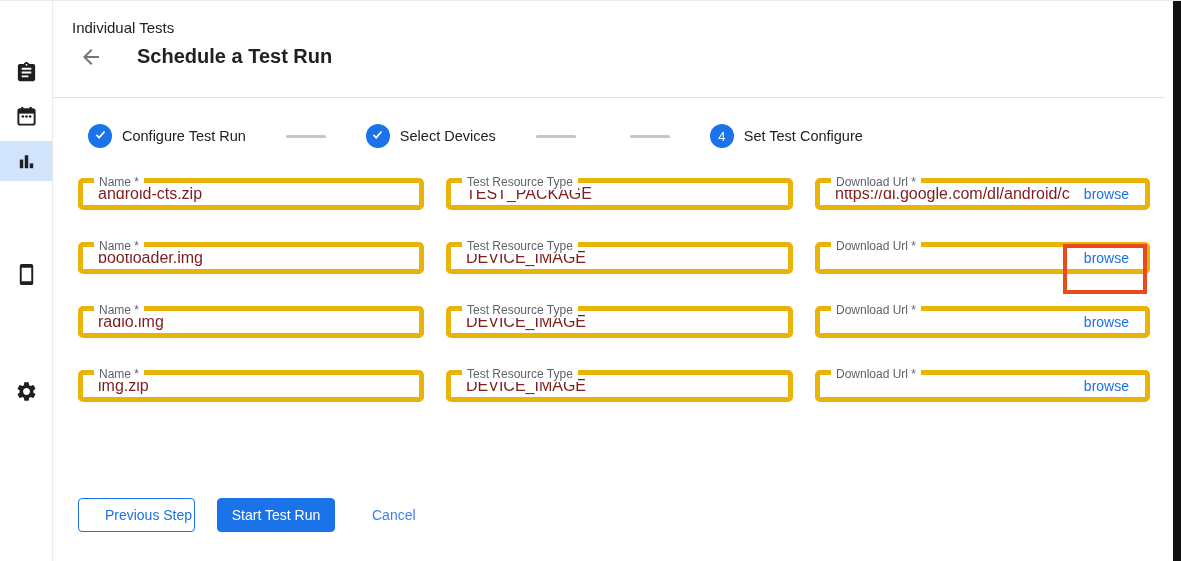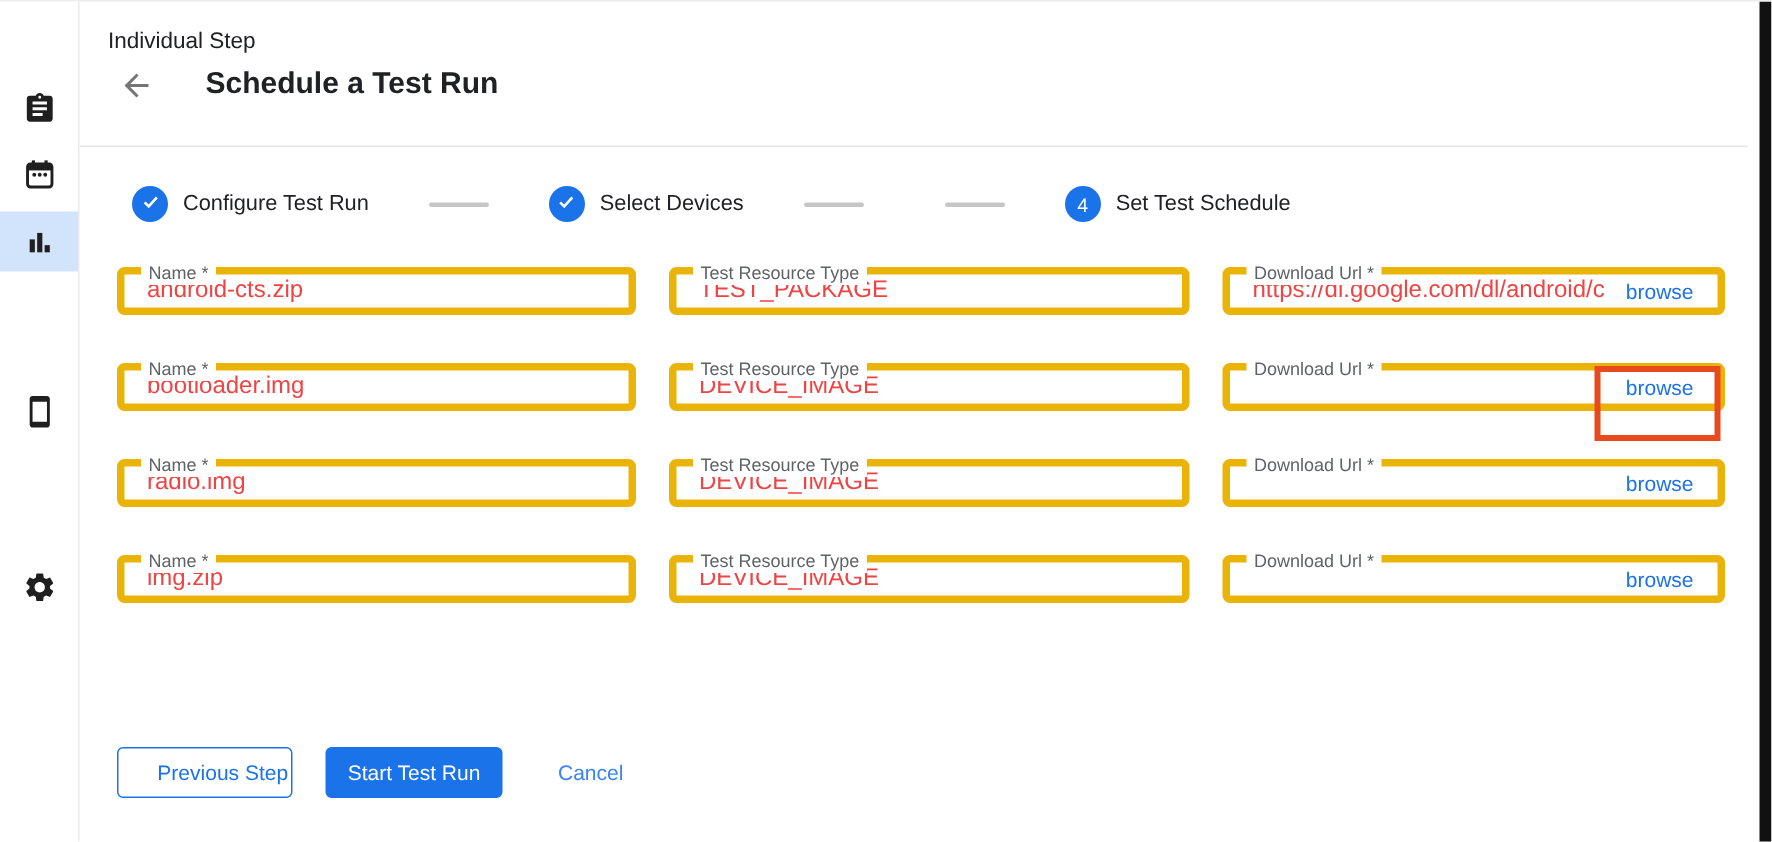--- a/index.html
+++ b/index.html
@@ -35,21 +35,21 @@
   
   .form-grid { position:absolute; left:25px; top:177px;
     display:grid; grid-template-columns:346px 347px 335px;
     column-gap:22px; row-gap:32px; }
   .field { position:relative; height:32px; background:#fff;
     border:5px solid #eab308; border-radius:5px;
     display:flex; align-items:center; cursor:text; }
   .field-label { position:absolute; top:-8px; left:11px; background:#fff;
     padding:0 5px; font-size:12px; line-height:15px; color:#5f6368; white-space:nowrap; }
   .field-value { flex:1 1 auto; min-width:0; padding-left:15px; font-size:16px;
-    color:#ef4444; white-space:nowrap; overflow:hidden; }
+    color:#7f1d1d; white-space:nowrap; overflow:hidden; }
   .browse-link { flex:0 0 auto; font-size:14px; color:#1a73e8; cursor:pointer;
     padding:6px 16px 6px 8px; background:none; border:none; position:relative; z-index:1;
     font-family:"Liberation Sans", sans-serif; }
   .highlight-box { position:absolute; top:-3px; right:-2px; width:84px; height:50px;
     border:4px solid #e8491d; z-index:2; pointer-events:none; }
   
   .actions { position:absolute; left:25px; top:497px; display:flex; align-items:center; }
   .btn { height:34px; font-size:14px; border-radius:4px; cursor:pointer;
     font-family:"Liberation Sans", sans-serif; }
   .btn-outline { width:117px; background:#fff; border:1px solid #1a73e8; color:#1a73e8;padding-left:24px; }
@@ -102,21 +102,21 @@
     <span>
       <svg width="23" height="23" viewBox="0 0 24 24" fill="#1f1f1f">
           <path d="M19.14 12.94c.04-.3.06-.61.06-.94 0-.32-.02-.64-.07-.94l2.03-1.58c.18-.14.23-.41.12-.61l-1.92-3.32c-.12-.22-.37-.29-.59-.22l-2.39.96c-.5-.38-1.03-.7-1.62-.94l-.36-2.54c-.04-.24-.24-.41-.48-.41h-3.84c-.24 0-.43.17-.47.41l-.36 2.54c-.59.24-1.13.57-1.62.94l-2.39-.96c-.22-.08-.47 0-.59.22L2.74 8.87c-.12.21-.08.47.12.61l2.03 1.58c-.05.3-.09.63-.09.94s.02.64.07.94l-2.03 1.58c-.18.14-.23.41-.12.61l1.92 3.32c.12.22.37.29.59.22l2.39-.96c.5.38 1.03.7 1.62.94l.36 2.54c.05.24.24.41.48.41h3.84c.24 0 .44-.17.47-.41l.36-2.54c.59-.24 1.13-.56 1.62-.94l2.39.96c.22.08.47 0 .59-.22l1.92-3.32c.12-.22.07-.47-.12-.61l-2.01-1.58zM12 15.6c-1.98 0-3.6-1.62-3.6-3.6s1.62-3.6 3.6-3.6 3.6 1.62 3.6 3.6-1.62 3.6-3.6 3.6z"></path>
         </svg>
     </span>
   </div>
 </nav>
 
 <main class="main">
 
-  <div class="breadcrumb">Individual Step</div>
+  <div class="breadcrumb">Individual Tests</div>
 
   <button class="back-btn">
     <span>
       <svg width="24" height="24" viewBox="0 0 24 24" fill="#757575">
           <path d="M20 11H7.83l5.59-5.59L12 4l-8 8 8 8 1.41-1.41L7.83 13H20v-2z"></path>
         </svg>
     </span>
   </button>
   <h1 class="page-title">Schedule a Test Run</h1>
 
@@ -137,21 +137,21 @@
         <span><svg width="13" height="13" viewBox="0 0 24 24">
               <path fill="none" stroke="#fff" stroke-width="3.2" d="M4.5 12.8l5 5L19.5 6.5"></path>
             </svg></span>
       </span>
       <span class="step-label">Select Devices</span>
     </div>
     <div class="step-connector"></div>
     <div class="step-connector"></div>
     <div class="step">
       <span class="step-circle">4</span>
-      <span class="step-label">Set Test Schedule</span>
+      <span class="step-label">Set Test Configure</span>
     </div>
   </div>
 
   <div class="form-grid">
 
     <div class="field">
       <span class="field-label">Name *</span>
       <span class="field-value">android-cts.zip</span>
     </div>
     <div class="field">

